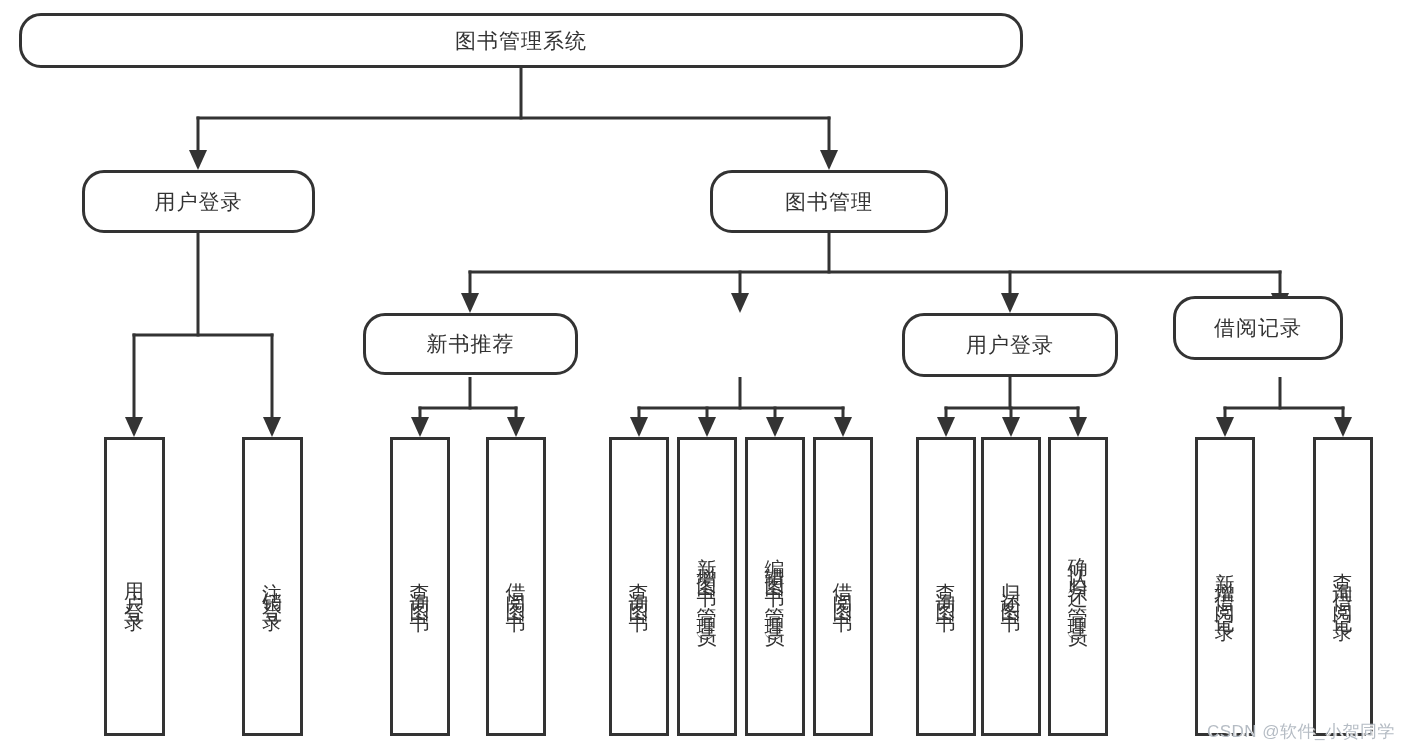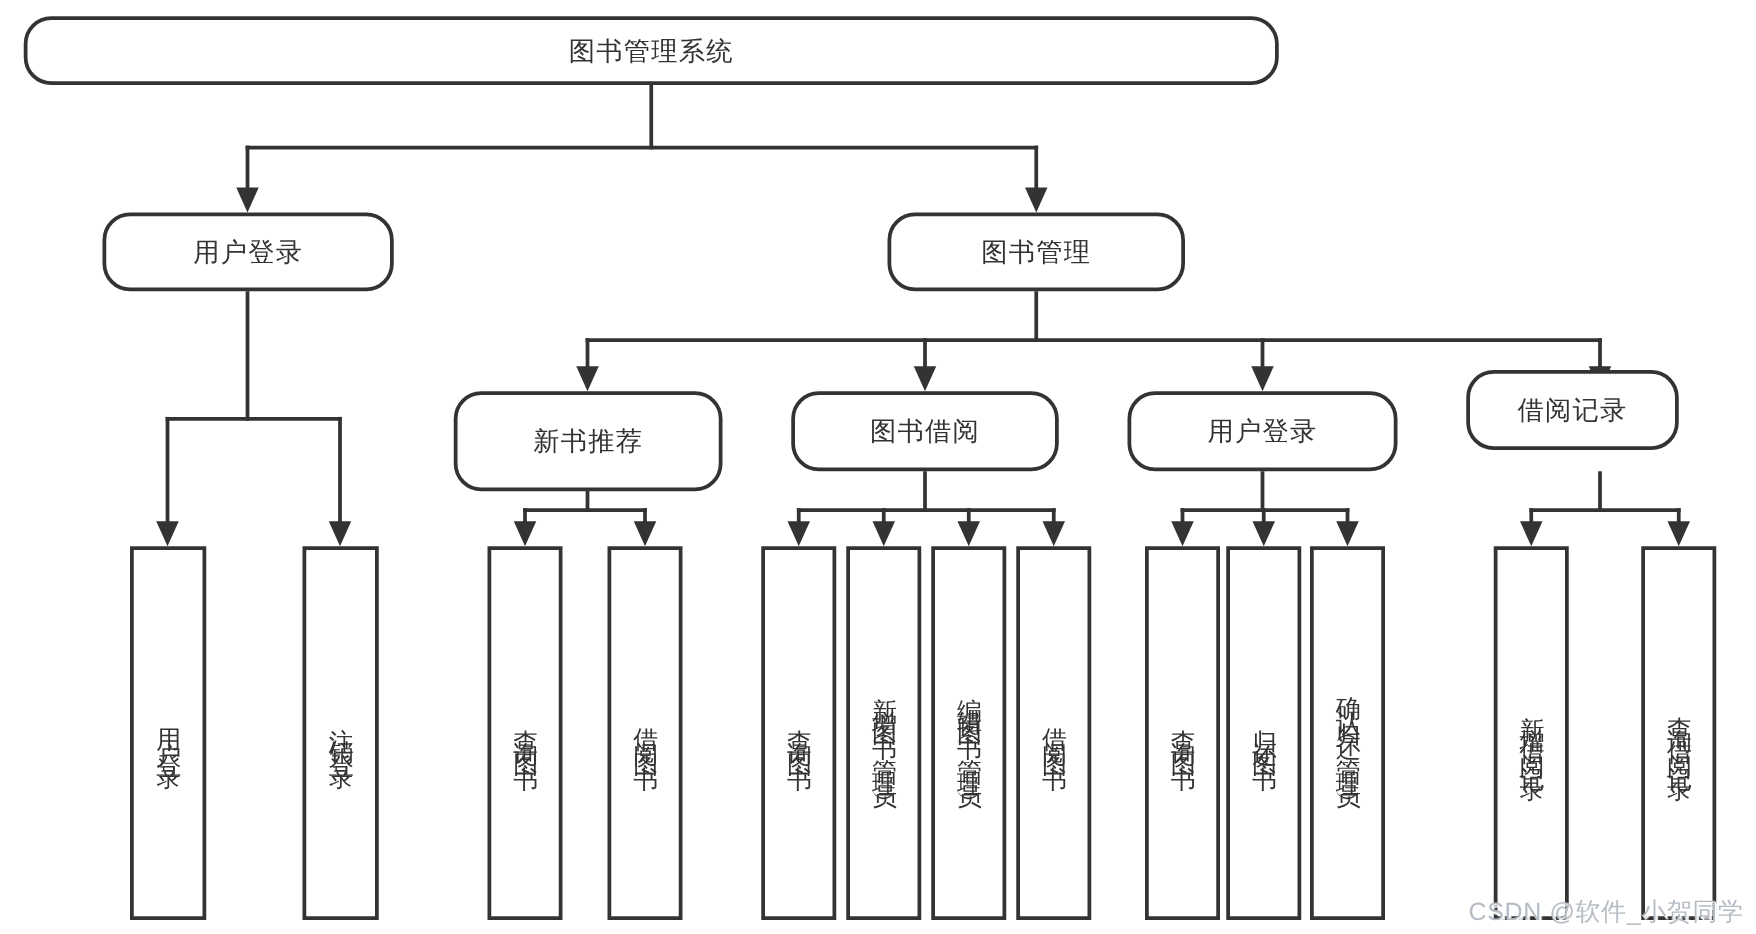--- a/index.html
+++ b/index.html
@@ -37,21 +37,21 @@
     writing-mode: vertical-rl;
     text-orientation: mixed;
     font-size: 20px;
     letter-spacing: 10px;
     line-height: 1;
   }
   .watermark {
     position: absolute;
     right: 10px;
     bottom: 4px;
-    font-size: 20px;
+    font-size: 17px;
     letter-spacing: 0.5px;
     color: var(--watermark, #b5bcc4);
     text-shadow: 1px 1px 0 #ffffff, 2px 2px 1px #ffffff;
     white-space: nowrap;
   }
 </style>
 </head>
 <body>
 
 <div class="canvas" style="--line: #333333; --box-fill: #ffffff; --text: #333333; --bg: #ffffff; --watermark: #b5bcc4;">
@@ -109,22 +109,21 @@
       <path d="M 1216 417 L 1234 417 L 1225 437 Z" fill="#333333"></path>
       <line x1="1343" y1="406.5" x2="1343" y2="421" stroke="#333333" stroke-width="3"></line>
       <path d="M 1334 417 L 1352 417 L 1343 437 Z" fill="#333333"></path>
     </svg>
 
   <div class="node h" style="left:19px; top:13px; width:1004px; height:55px">图书管理系统</div>
 
   <div class="node h" style="left:82px; top:170px; width:233px; height:63px">用户登录</div>
   <div class="node h" style="left:710px; top:170px; width:238px; height:63px">图书管理</div>
 
-  <div class="node h" style="left:363px; top:313px; width:215px; height:80px">新书推荐</div>
-  <div class="node h" style="left:633px; top:313px; width:214px; height:64px">图书借阅</div>
+  <div class="node h" style="left:363px; top:313px; width:215px; height:62px">新书推荐</div>
   <div class="node h" style="left:902px; top:313px; width:216px; height:64px">用户登录</div>
   <div class="node h" style="left:1173px; top:296px; width:170px; height:64px">借阅记录</div>
 
   <div class="node v" style="left:104px; top:437px; width:61px; height:299px">用户登录</div>
   <div class="node v" style="left:242px; top:437px; width:61px; height:299px">注销登录</div>
 
   <div class="node v" style="left:390px; top:437px; width:60px; height:299px">查询图书</div>
   <div class="node v" style="left:486px; top:437px; width:60px; height:299px">借阅图书</div>
 
   <div class="node v" style="left:609px; top:437px; width:60px; height:299px">查询图书</div>

